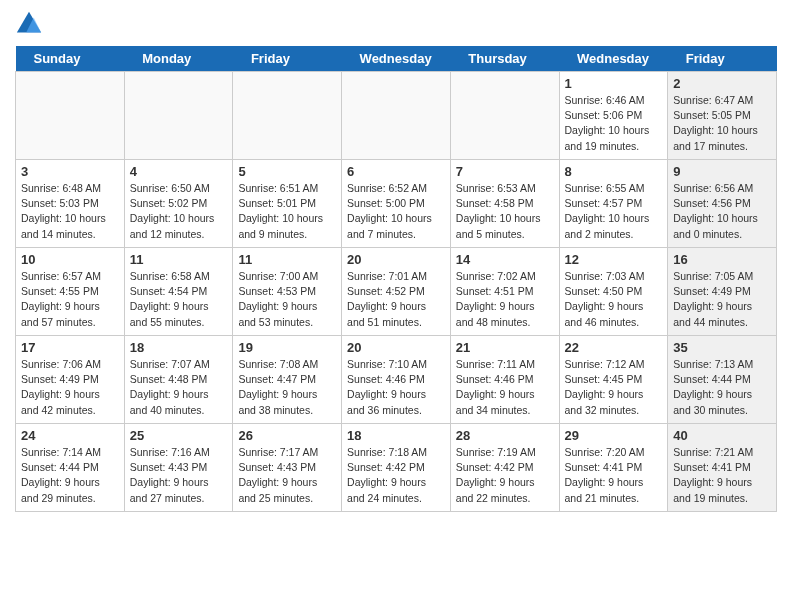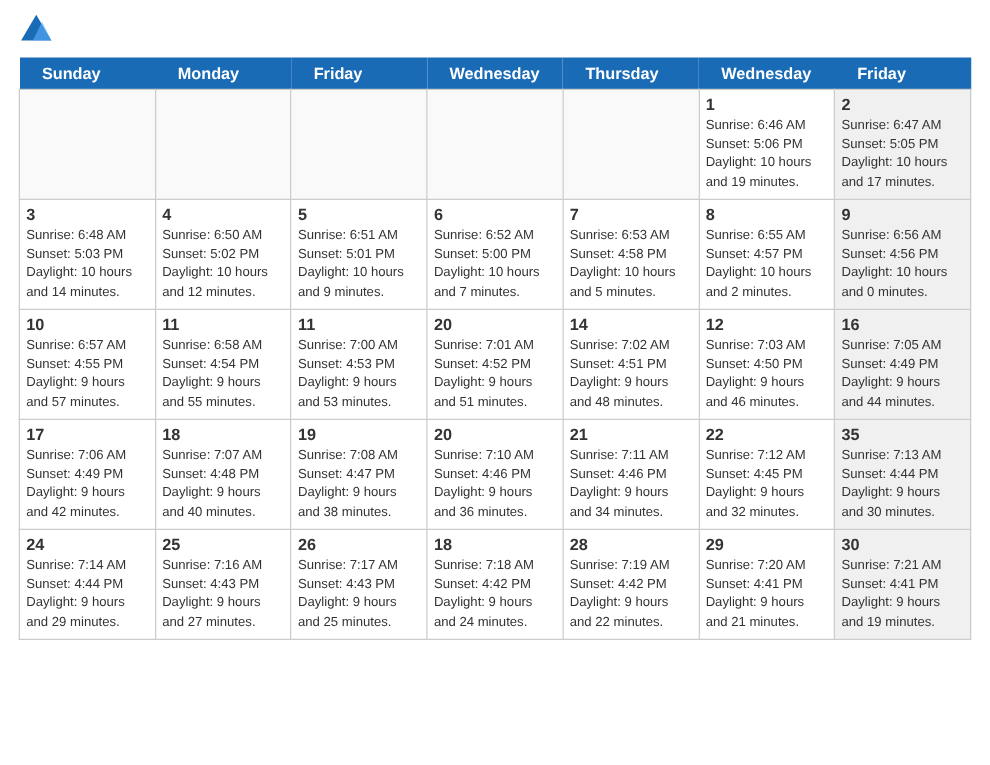--- a/index.html
+++ b/index.html
@@ -251,19 +251,19 @@
           </td>
           <td>
             <span class="day-number">28</span>
             <div class="day-info">Sunrise: 7:19 AM<br>Sunset: 4:42 PM<br>Daylight: 9 hours and 22 minutes.</div>
           </td>
           <td>
             <span class="day-number">29</span>
             <div class="day-info">Sunrise: 7:20 AM<br>Sunset: 4:41 PM<br>Daylight: 9 hours and 21 minutes.</div>
           </td>
           <td class="shaded">
-            <span class="day-number">30</span>
+            <span class="day-number">40</span>
             <div class="day-info">Sunrise: 7:21 AM<br>Sunset: 4:41 PM<br>Daylight: 9 hours and 19 minutes.</div>
           </td>
         </tr>
       </tbody>
   </table>
 </div>
 
 </body></html>

